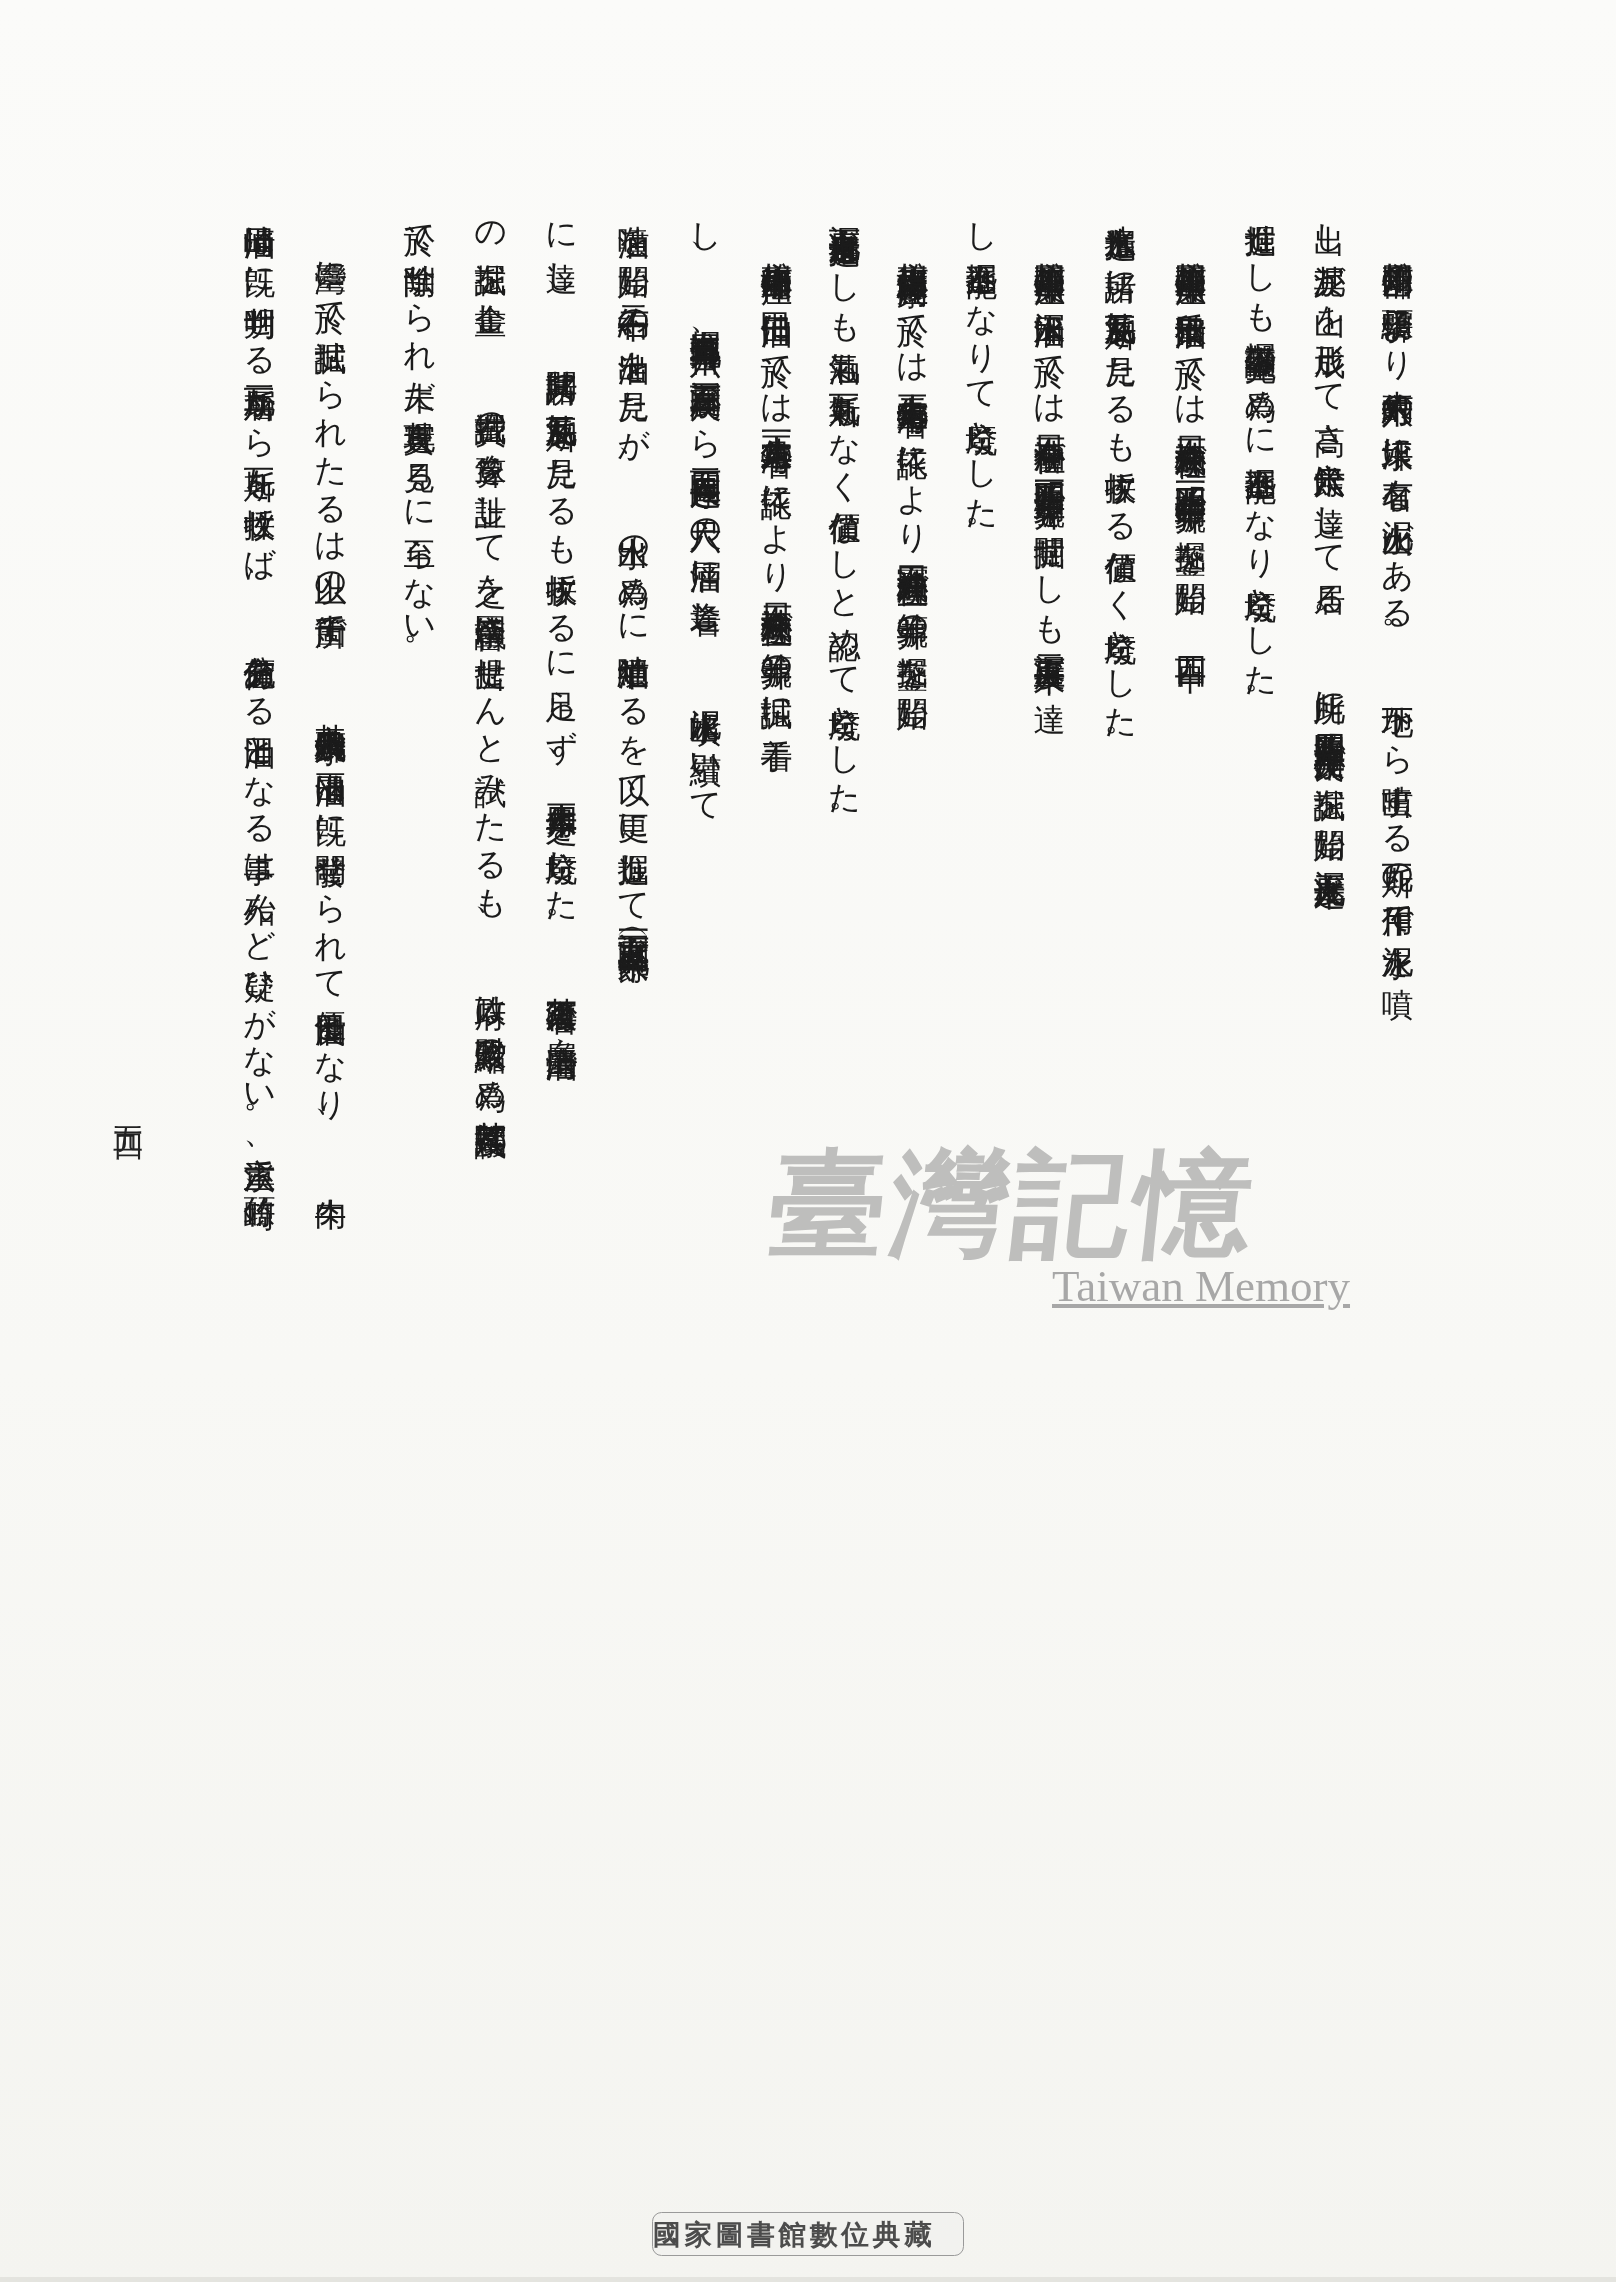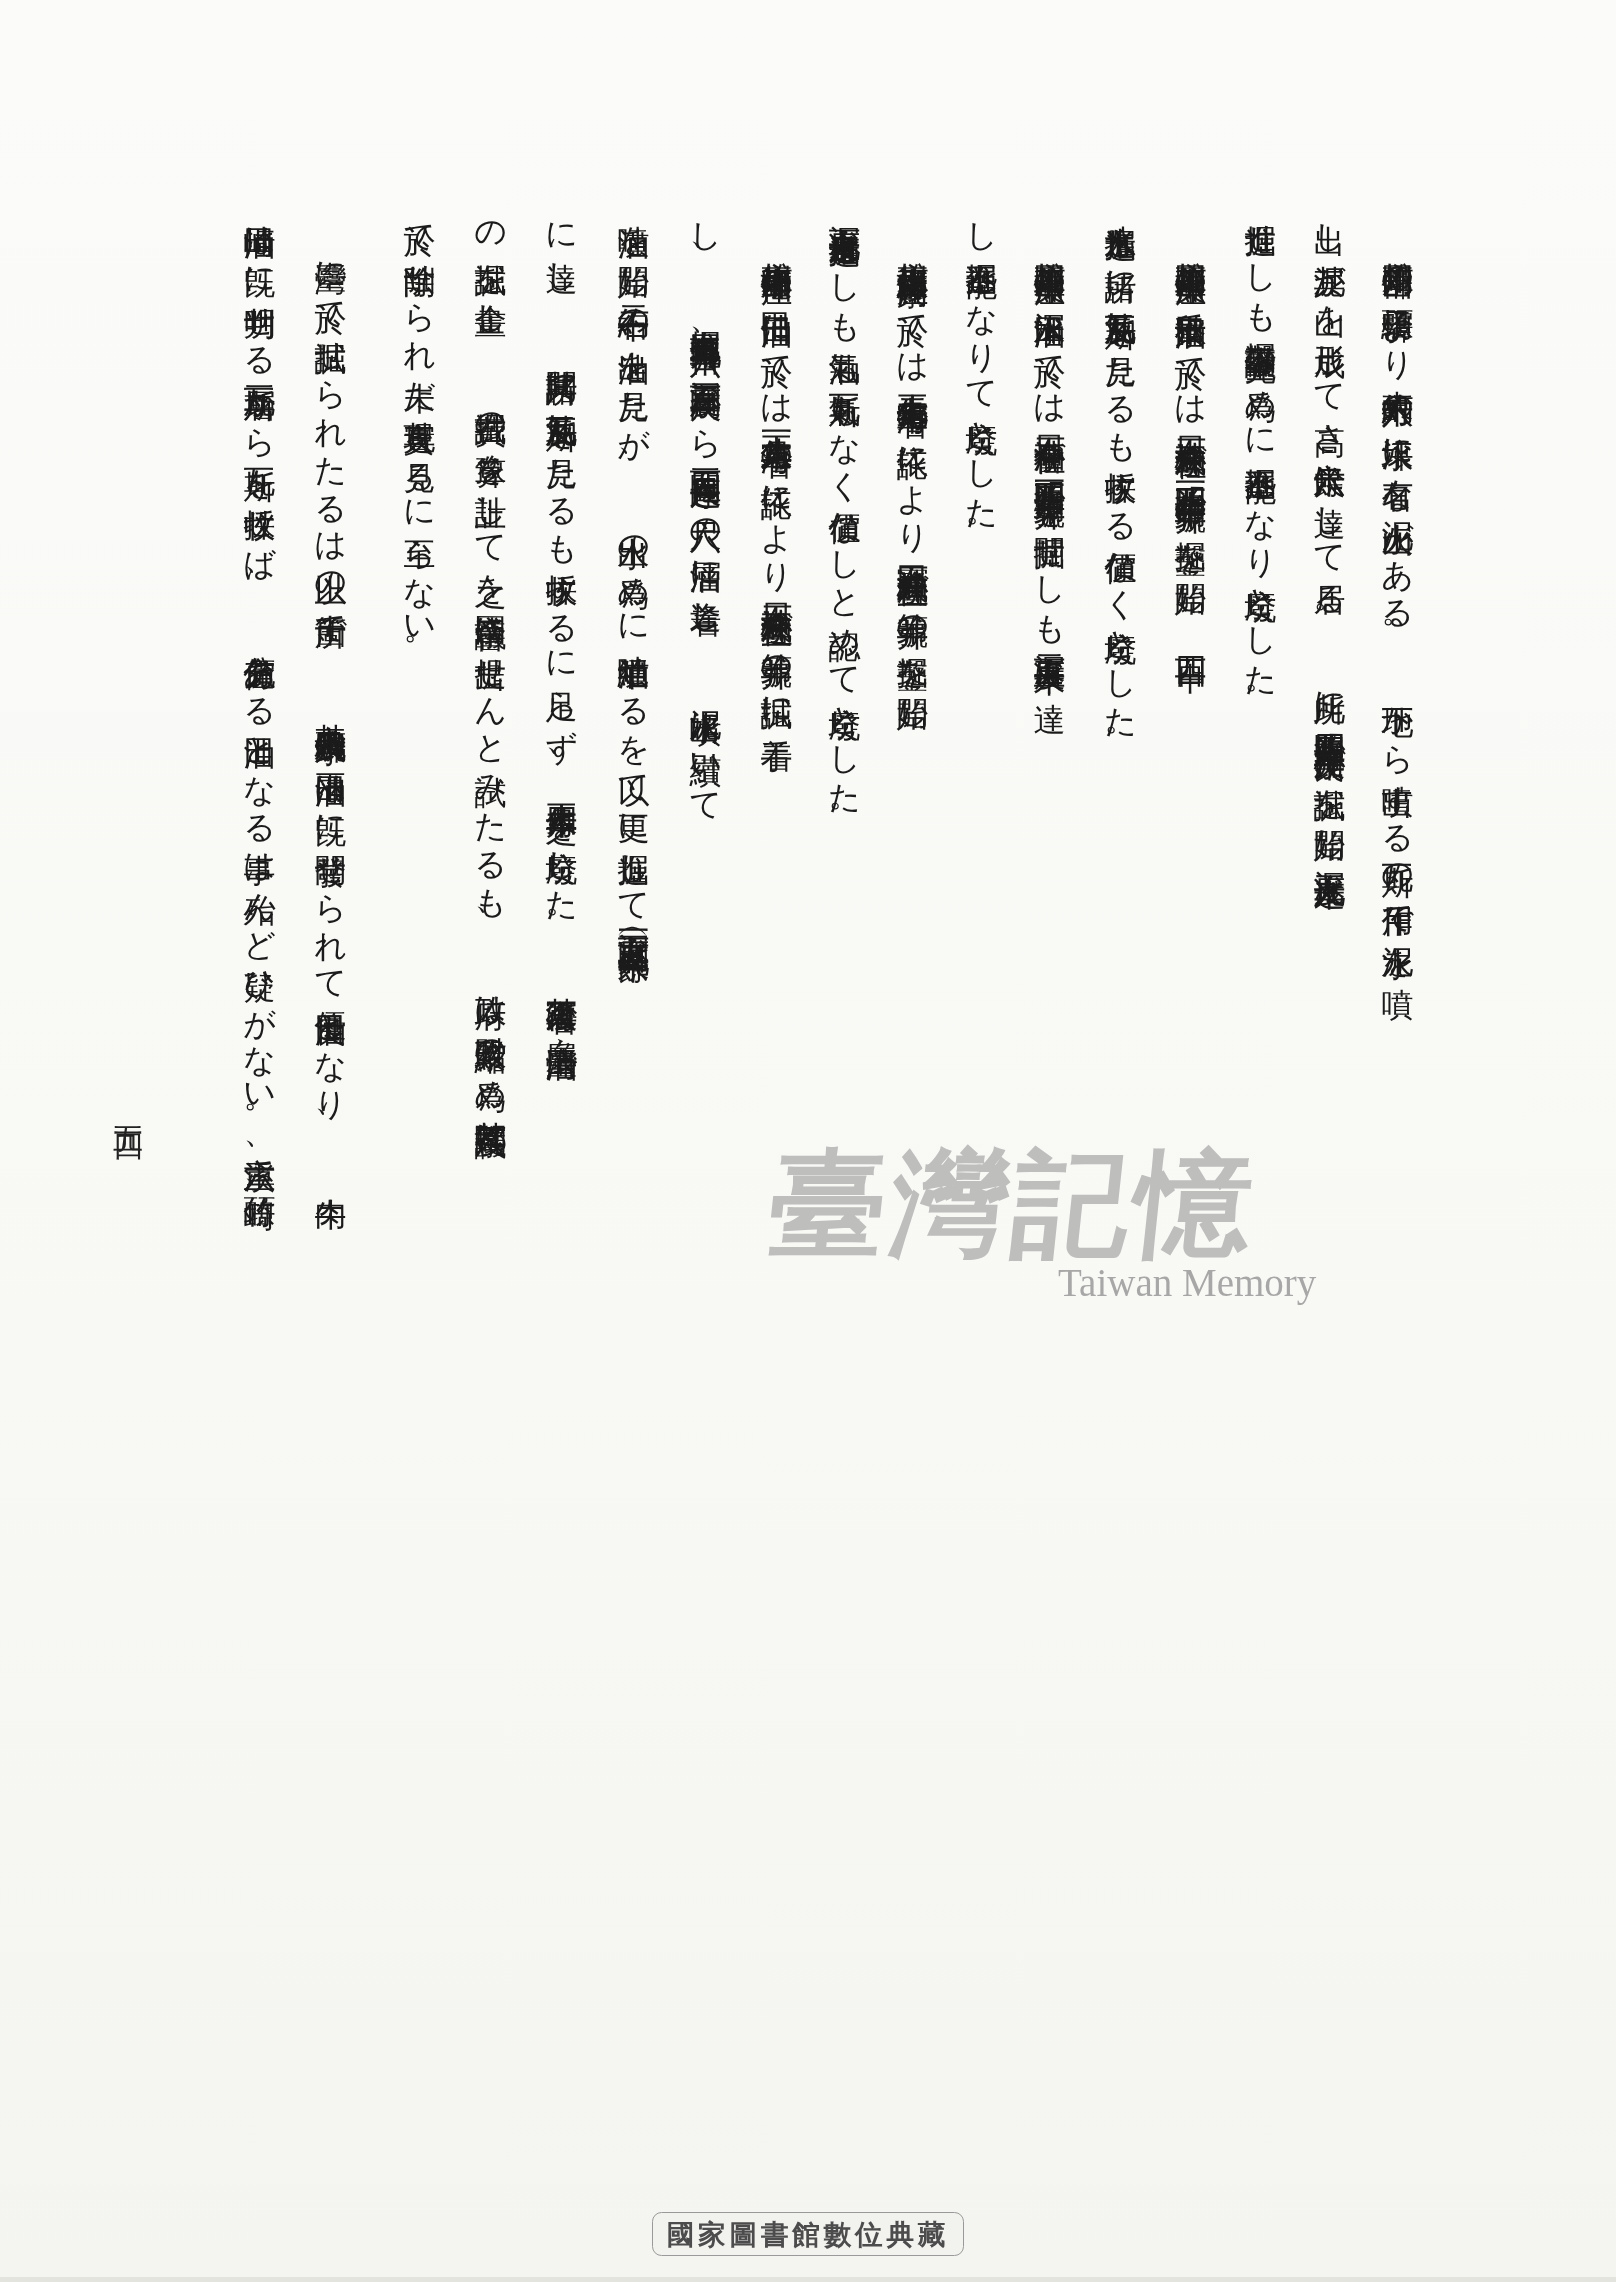--- a/index.html
+++ b/index.html
@@ -50,35 +50,36 @@
     font-size:116px;
     font-weight:bold;
     letter-spacing:5.7px;
     color:#8f8f8f;
     opacity:.55;
     transform:skewX(-6deg);
     font-family:"DejaVu Serif","Liberation Serif",serif;
     white-space:nowrap;
   }
   .wm-latin{
-    position:absolute;left:288px;top:133px;
-    font-size:39px;
+    position:absolute;left:282px;top:133px;
+    font-size:45px;
     color:#9a9a9a;
     opacity:.85;
     font-family:"Liberation Serif",serif;
     white-space:nowrap;
+    text-decoration:underline;
   }
   .stamp{
     position:absolute;
     left:652px;top:2212px;
     width:312px;height:44px;
     border:1.9px solid #9a9a9a;
     border-radius:9.5px;
     background:#f2f2ef;
-    display:flex;align-items:center;justify-content:center;
+    display:flex;align-items:center;
     box-sizing:border-box;
   }
   .stamp-text{
     font-size:27.6px;
     letter-spacing:3.8px;
     color:#4c4c4c;
     font-weight:bold;
     white-space:nowrap;
   }
   

